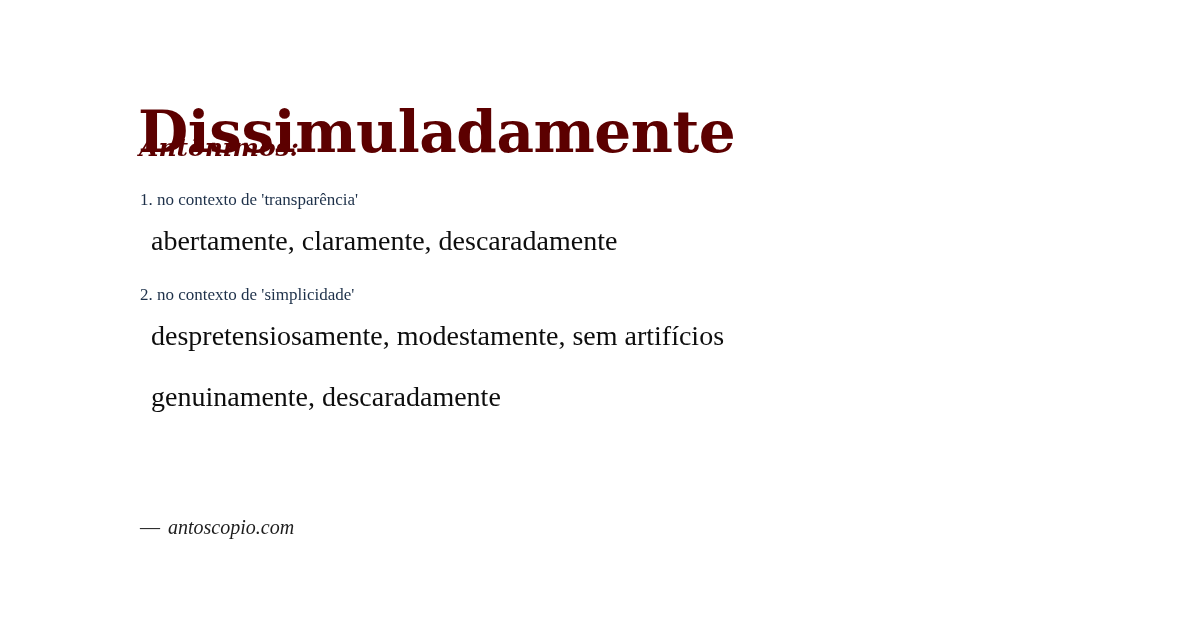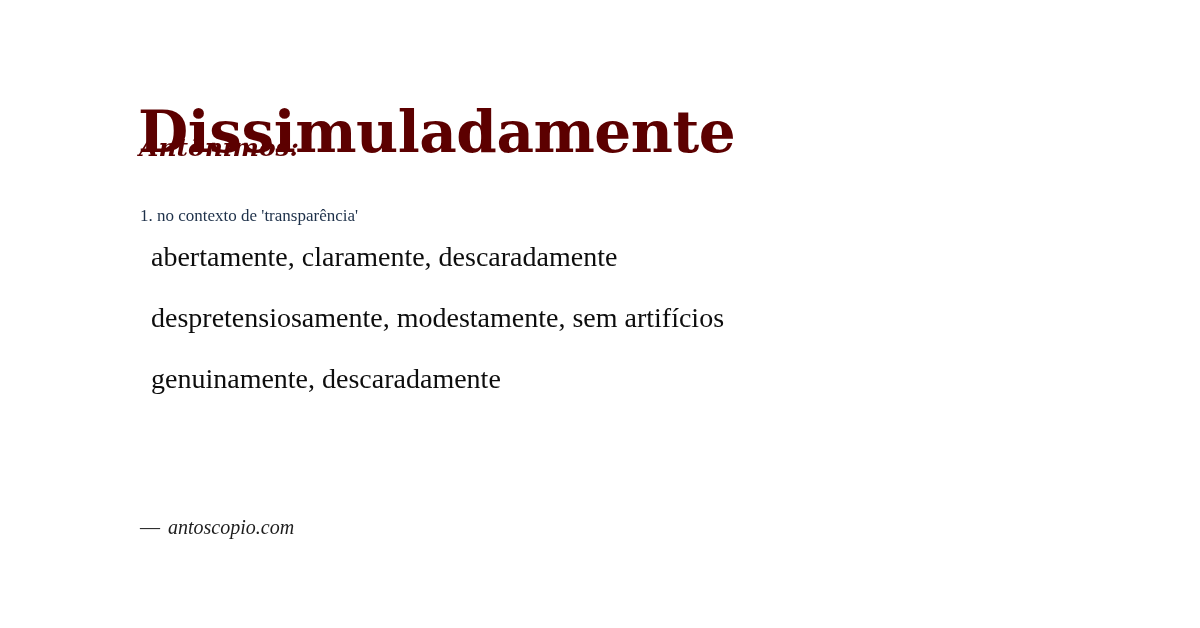--- a/index.html
+++ b/index.html
@@ -38,21 +38,21 @@
     top: 133px;
     font-family: "DejaVu Serif", serif;
     font-weight: bold;
     font-style: italic;
     font-size: 25px;
     color: #5c0000;
   }
   .senses {
     position: absolute;
     left: 139px;
-    top: 205px;
+    top: 189px;
     width: 950px;
   }
   .sense {
     margin-bottom: 26px;
   }
   .sense-context {
     font-family: "Liberation Serif", serif;
     font-size: 17px;
     color: #1d3049;
     margin: 0 0 2px 1px;
@@ -89,20 +89,21 @@
   <div class="subtitle">Antônimos:</div>
 
   <div class="senses">
 
     <div class="sense">
       <div class="sense-context"><span>1.</span> <span>no contexto de 'transparência'</span></div>
       <div class="sense-words">abertamente, claramente, descaradamente</div>
     </div>
 
     <div class="sense">
+      <div class="sense-context"><span>2.</span> <span>no contexto de 'simplicidade'</span></div>
       <div class="sense-words">despretensiosamente, modestamente, sem artifícios</div>
     </div>
 
     <div class="sense">
       <div class="sense-words">genuinamente, descaradamente</div>
     </div>
 
   </div>
 
   <div class="source"><span class="dash">—</span><span>antoscopio.com</span></div>

